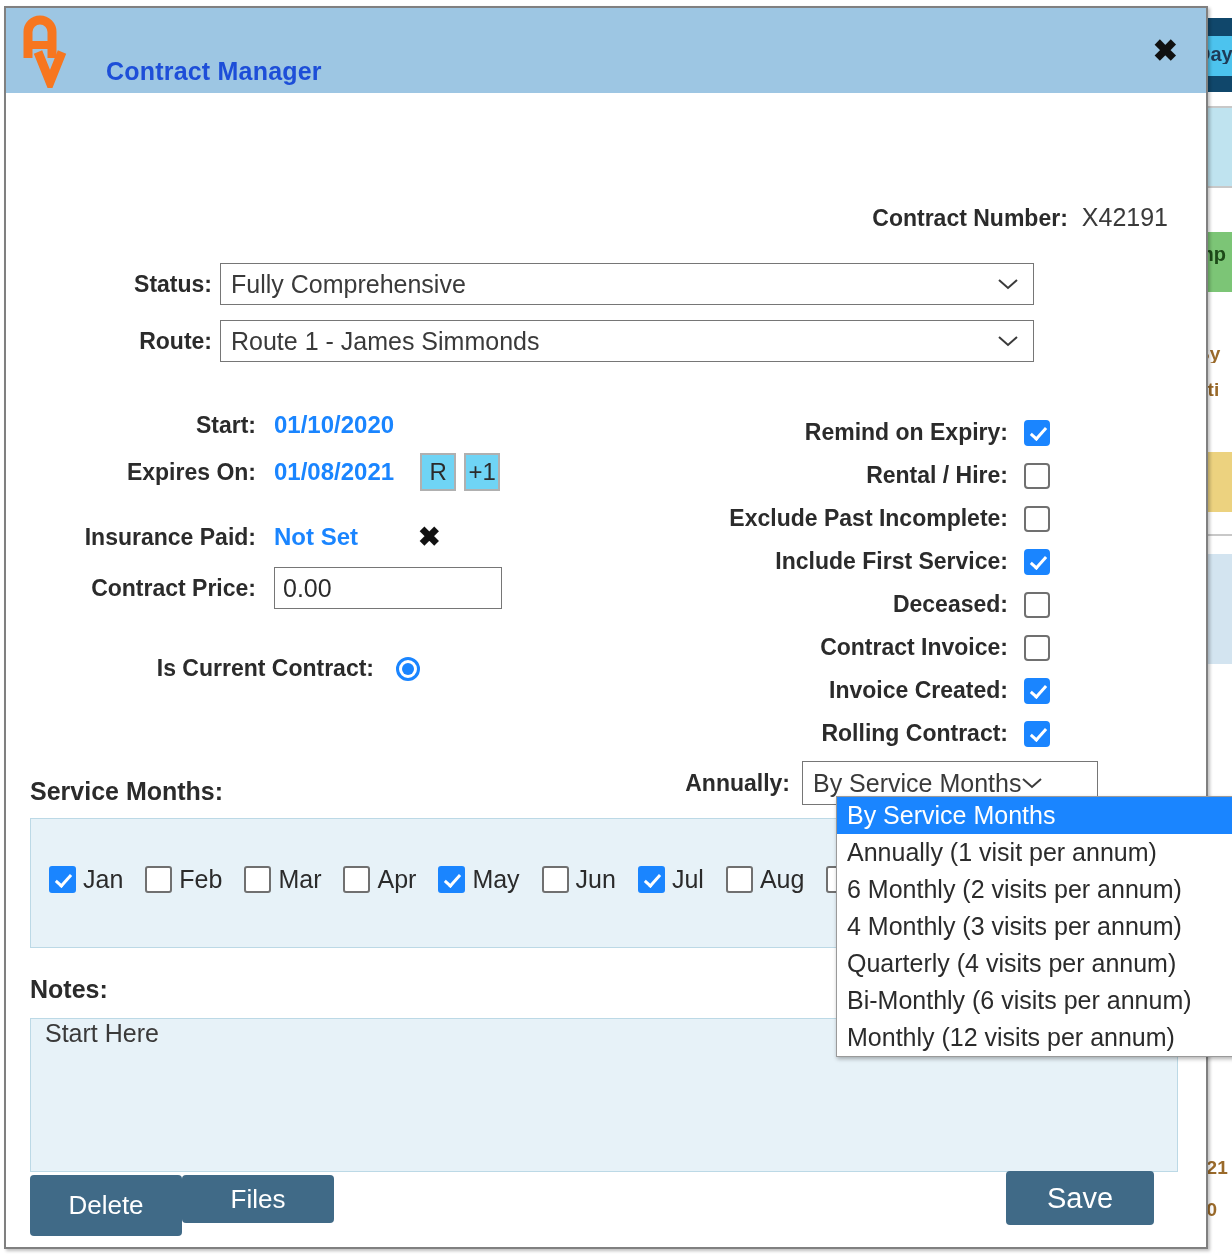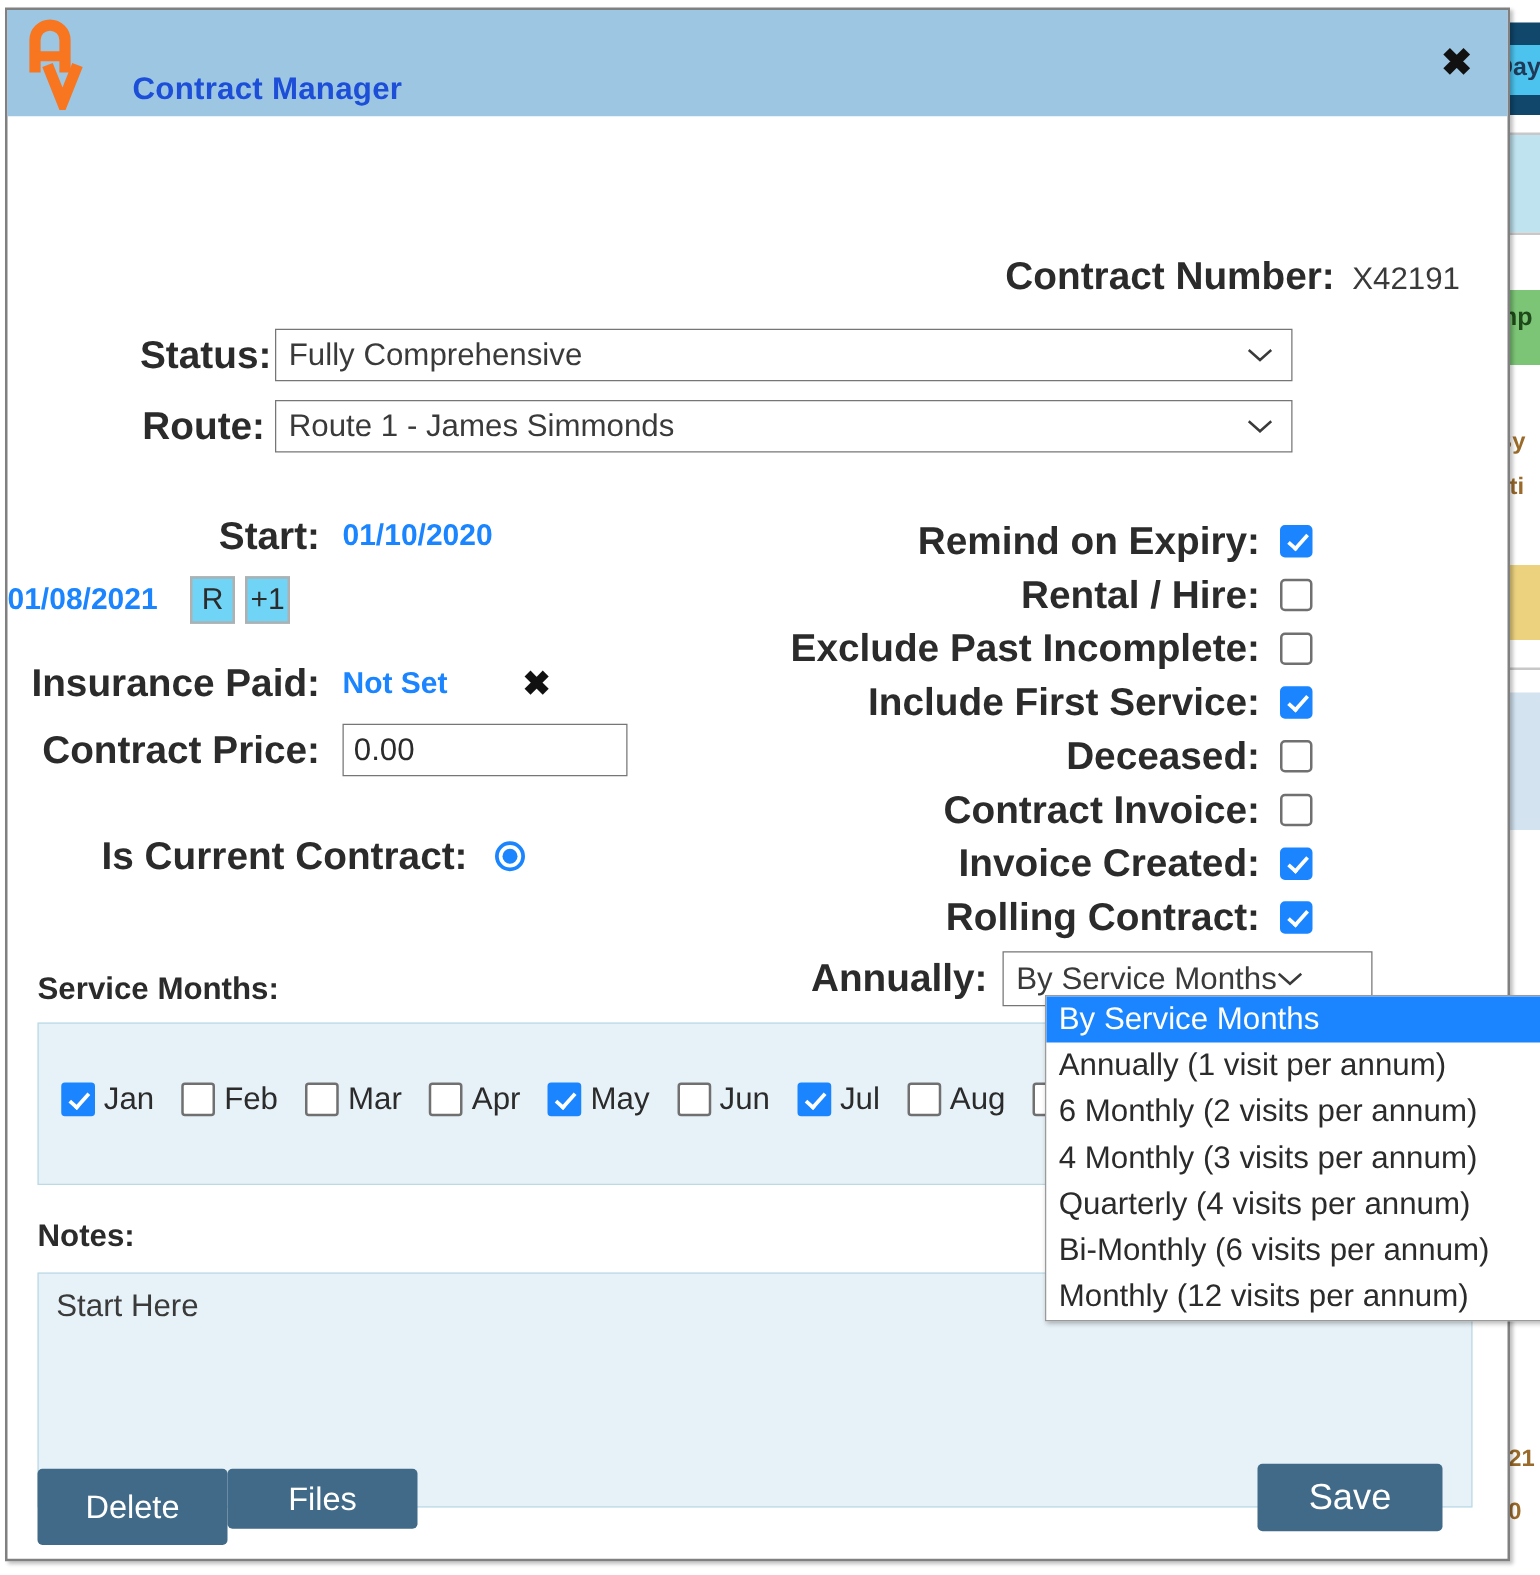--- a/index.html
+++ b/index.html
@@ -110,21 +110,21 @@
     user-select: none;
   }
 
   
   #modal-body {
     position: relative;
     height: 1154px;
   }
 
   .lbl {
-    font-size: 31px;
+    font-size: 23px;
     font-weight: bold;
     color: #2b2b2b;
     white-space: nowrap;
   }
   .val-plain {
     font-size: 25px;
     color: #3a3a3a;
     white-space: nowrap;
   }
   .val-blue {
@@ -391,28 +391,28 @@
     top: 882px;
     font-size: 25px;
     font-weight: bold;
     color: #2b2b2b;
   }
   #notes-area {
     position: absolute;
     left: 24px;
     top: 925px;
     width: 1148px;
-    height: 188px;
+    height: 154px;
     background: #e7f2f8;
     border: 1px solid #bcd9e6;
     box-sizing: border-box;
     font-family: "Liberation Sans", sans-serif;
     font-size: 25px;
     color: #3a3a3a;
-    padding: 12px 14px;
+    padding: 0 14px;
     resize: none;
   }
 
   
   #footer {
     position: absolute;
     left: 0;
     bottom: 0;
     width: 100%;
     height: 86px;
@@ -512,20 +512,21 @@
       </div>
 
       <div id="left-block">
 
         <div class="info-row">
           <span class="lbl">Start:</span>
           <span class="val-blue">01/10/2020</span>
         </div>
 
         <div class="info-row">
+          <span class="lbl">Expires On:</span>
           <span class="val-blue">01/08/2021</span>
           <span class="chipbtn" style="margin-left:26px;">R</span>
           <span class="chipbtn">+1</span>
         </div>
 
         <div class="info-row" style="margin-top:30px;">
           <span class="lbl">Insurance Paid:</span>
           <span class="val-blue">Not Set</span>
           <span id="insurance-clear">✖</span>
         </div>

